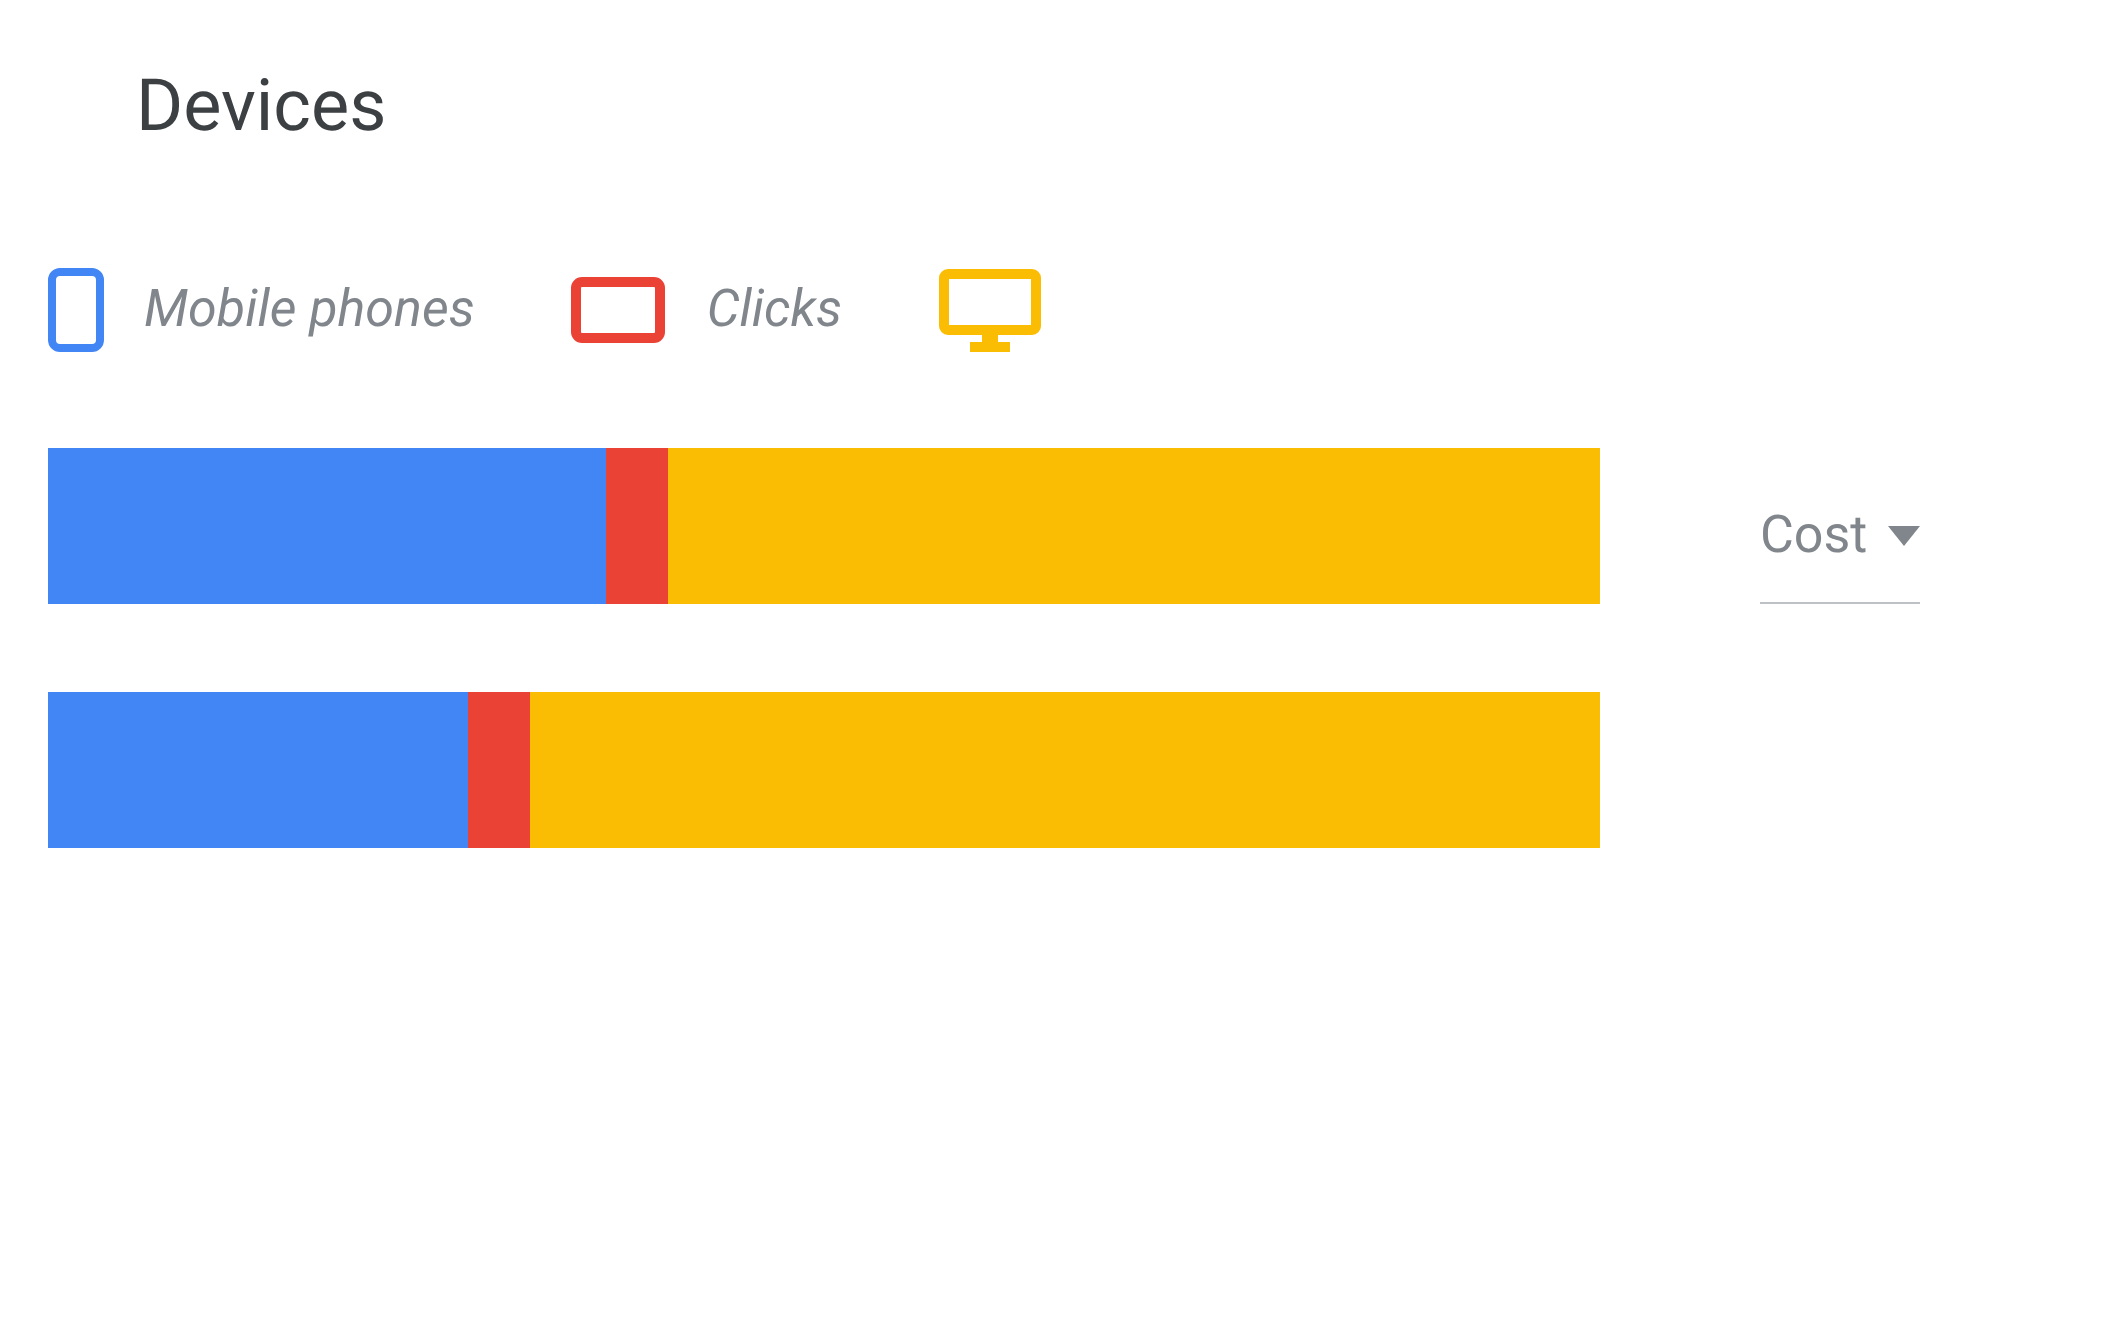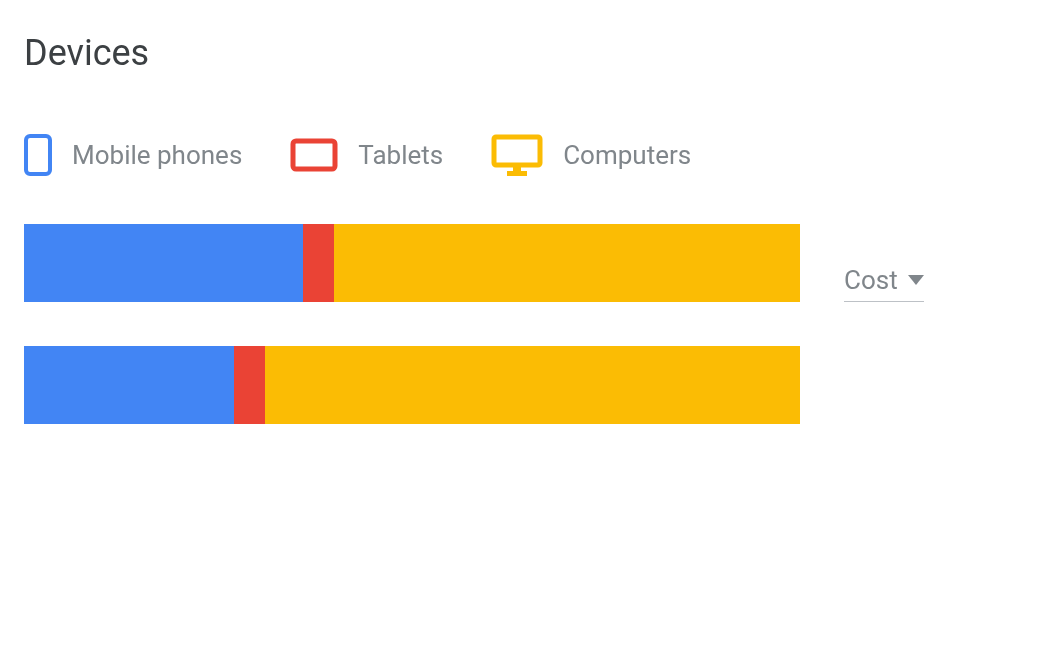--- a/index.html
+++ b/index.html
@@ -11,20 +11,21 @@
       font-family: Roboto, "Helvetica Neue", Arial, sans-serif;
       background: #fff;
       padding: 32px 24px;
       width: 1056px;
     }
     .title {
       font-size: 36px;
       font-weight: 400;
       color: #3c4043;
       margin-bottom: 60px;
+      margin-left: 44px;
     }
     .legend {
       display: flex;
       align-items: center;
       gap: 48px;
       margin-bottom: 48px;
     }
     .legend-item {
       display: flex;
       align-items: center;
@@ -32,20 +33,21 @@
     }
     .legend-icon {
       display: flex;
       align-items: center;
       justify-content: center;
     }
     .legend-label {
       font-size: 26px;
       color: #80868b;
       font-weight: 400;
+      font-style: italic;
     }
     .bars {
       display: flex;
       flex-direction: column;
       gap: 44px;
     }
     .bar-row {
       display: flex;
       align-items: flex-end;
       gap: 44px;
@@ -56,25 +58,26 @@
       height: 78px;
     }
     .segment-mobile { background: #4285f4; }
     .segment-tablet { background: #ea4335; }
     .segment-computer { background: #fbbc04; }
     .metric-selector {
       display: flex;
       align-items: center;
       gap: 10px;
       border-bottom: 1px solid #bdc1c6;
-      padding-bottom: 6px;
+      padding-bottom: 18px;
       cursor: pointer;
       color: #80868b;
       font-size: 26px;
       font-weight: 400;
+      margin-left: 36px;
     }
     .caret {
       width: 0;
       height: 0;
       border-left: 8px solid transparent;
       border-right: 8px solid transparent;
       border-top: 10px solid #80868b;
     }
   </style>
 </head>
@@ -90,31 +93,30 @@
       </svg>
     </span>
     <span class="legend-label">Mobile phones</span>
   </div>
   <div class="legend-item">
     <span class="legend-icon">
       <svg width="48" height="34" viewBox="0 0 48 34">
         <rect x="3" y="3" width="42" height="28" rx="3" ry="3" fill="none" stroke="#ea4335" stroke-width="5"></rect>
       </svg>
     </span>
-    <span class="legend-label">Tablets</span>
+    <span class="legend-label">Clicks</span>
   </div>
   <div class="legend-item">
     <span class="legend-icon">
       <svg width="52" height="42" viewBox="0 0 52 42">
         <rect x="3" y="3" width="46" height="28" rx="2" ry="2" fill="none" stroke="#fbbc04" stroke-width="5"></rect>
         <rect x="22" y="31" width="8" height="6" fill="#fbbc04"></rect>
         <rect x="16" y="37" width="20" height="5" fill="#fbbc04"></rect>
       </svg>
     </span>
-    <span class="legend-label">Computers</span>
   </div>
 </div>
 
 <div class="bars">
 
   <div class="bar-row">
     <div class="bar-track">
       <div class="segment-mobile" style="width:36%"></div>
       <div class="segment-tablet" style="width:4%"></div>
       <div class="segment-computer" style="width:60%"></div>

